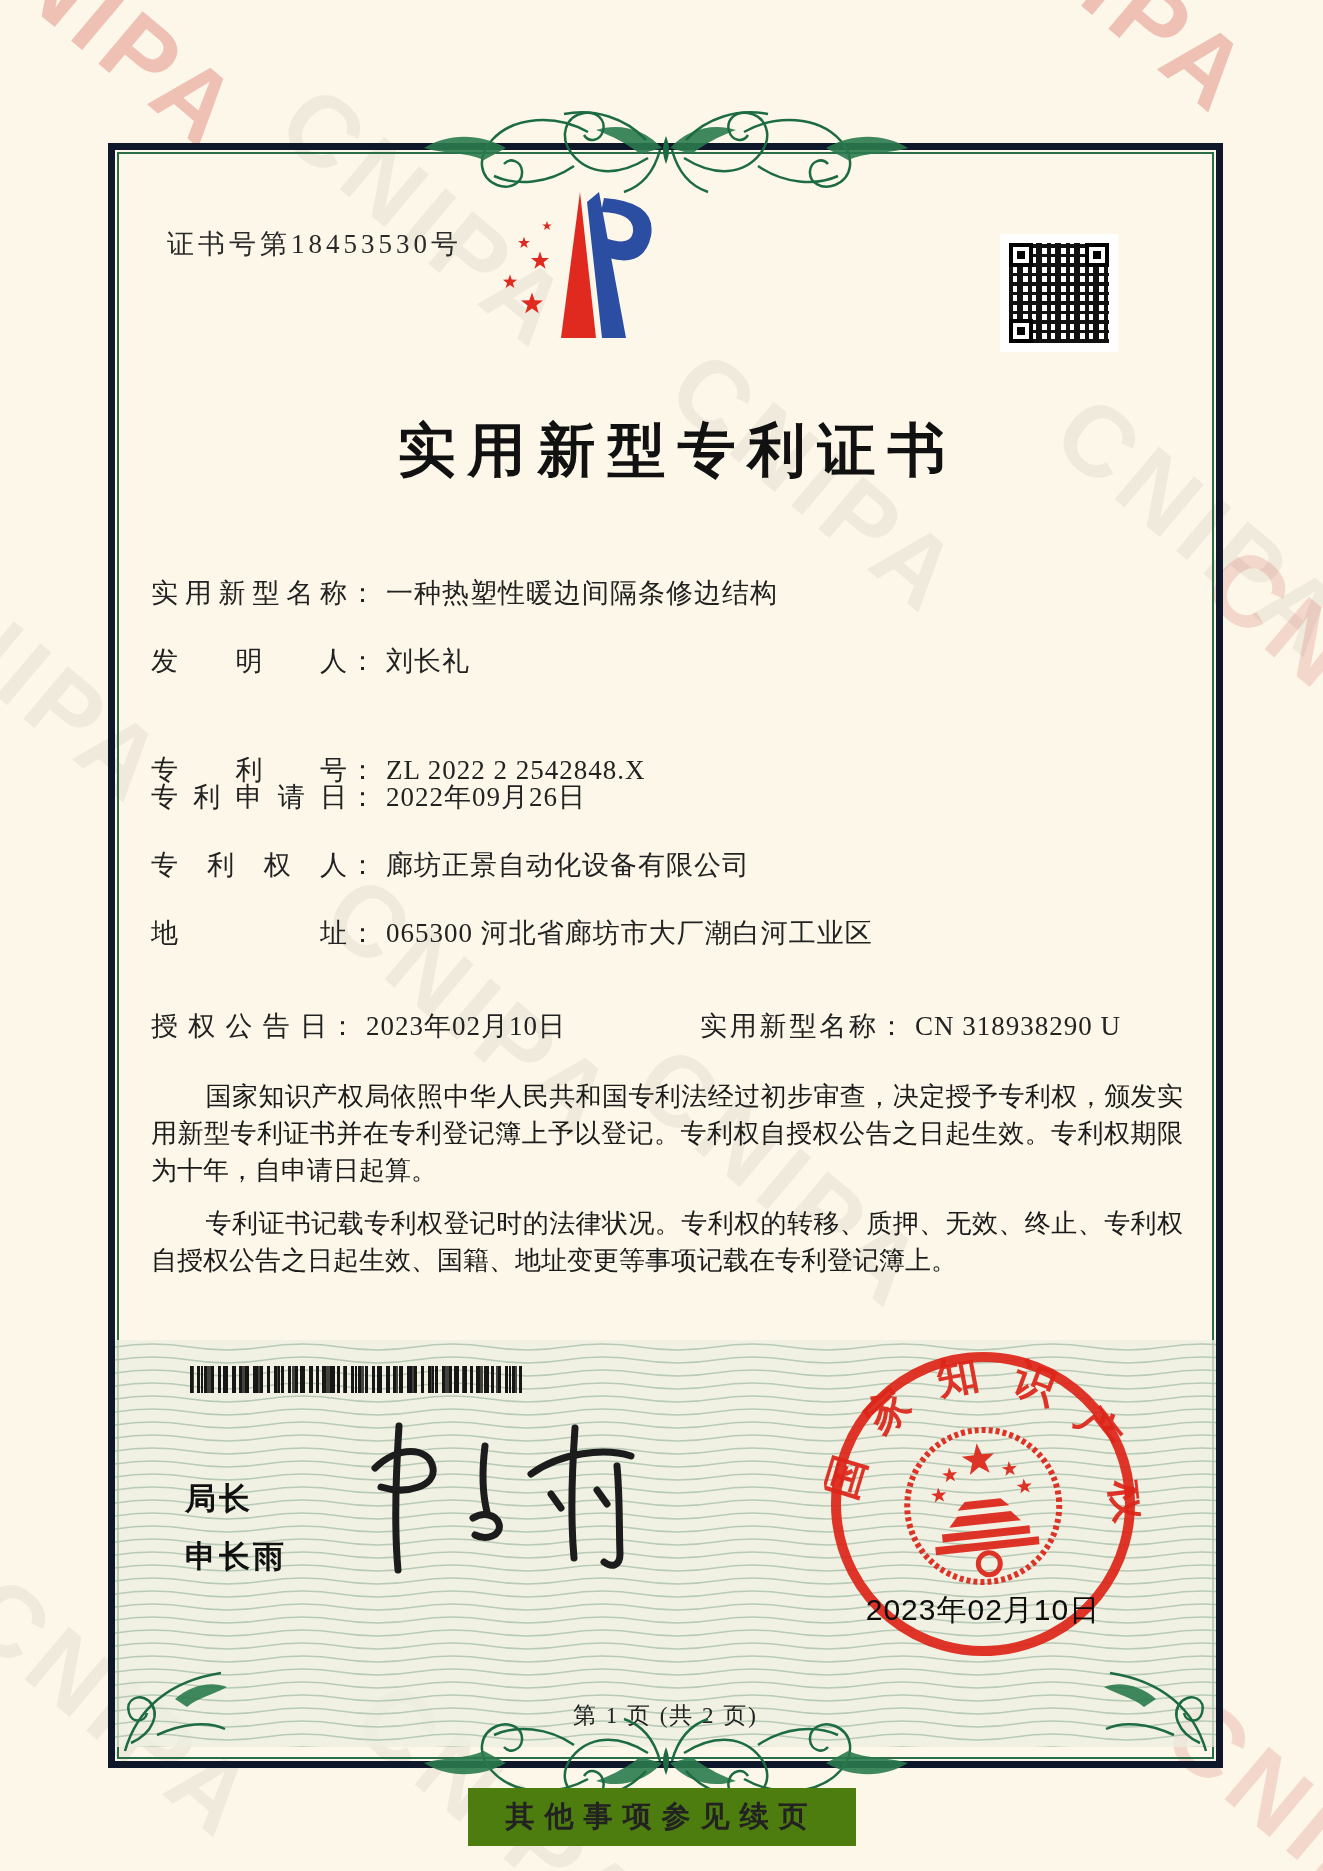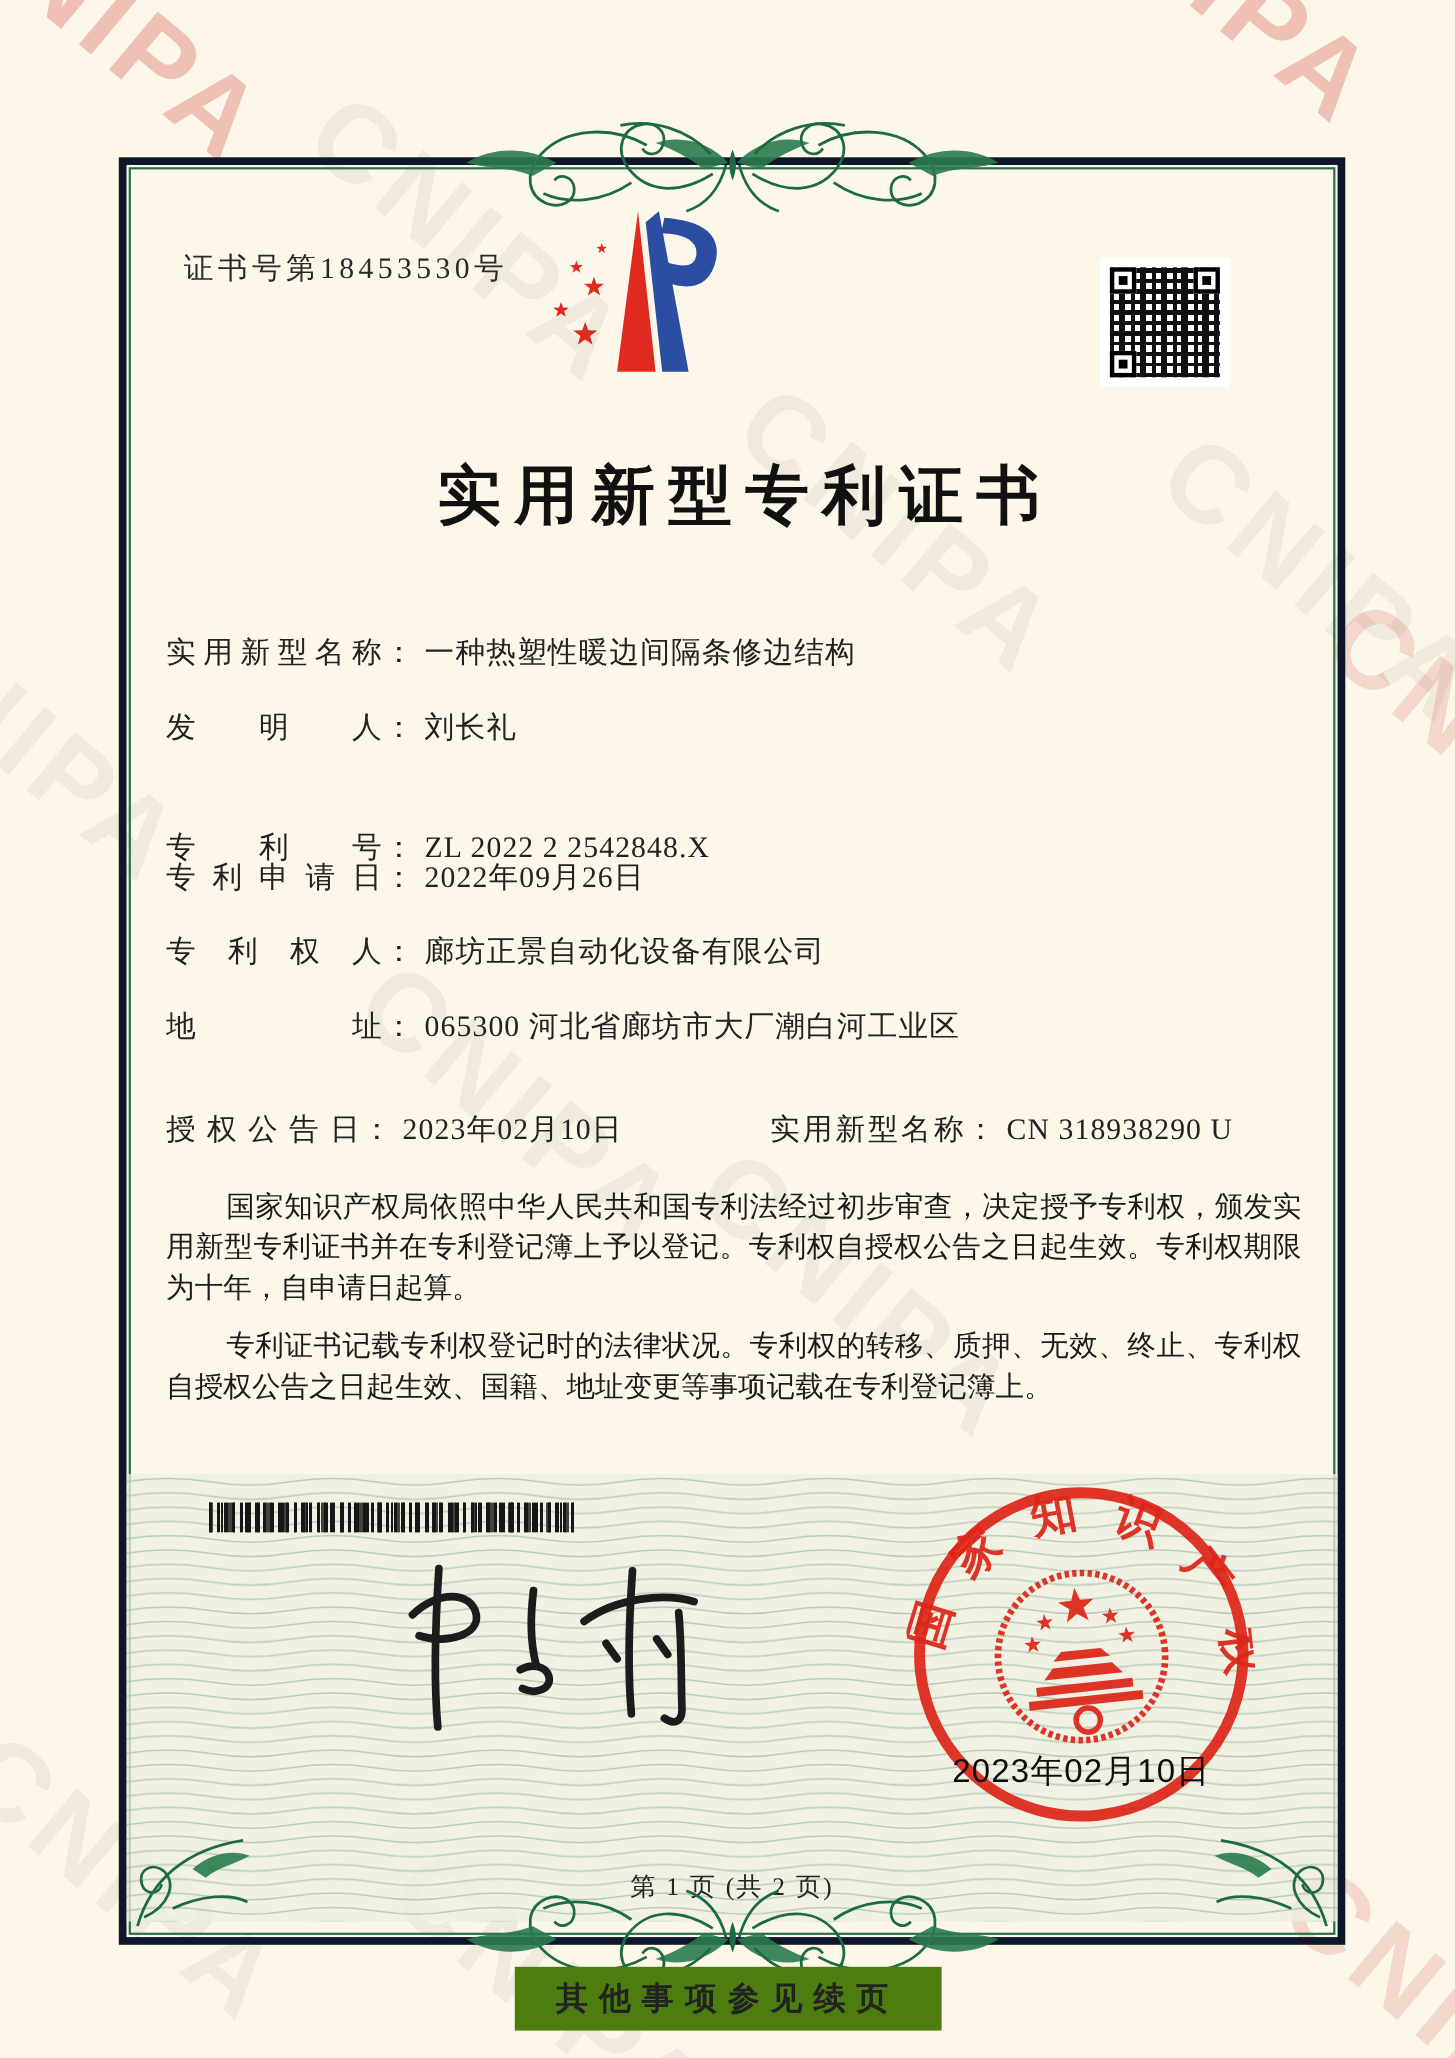--- a/index.html
+++ b/index.html
@@ -279,20 +279,24 @@
     </span>
   </div>
 
   <div class="body-text">
     <p>国家知识产权局依照中华人民共和国专利法经过初步审查，决定授予专利权，颁发实用新型专利证书并在专利登记簿上予以登记。专利权自授权公告之日起生效。专利权期限为十年，自申请日起算。</p>
     <p>专利证书记载专利权登记时的法律状况。专利权的转移、质押、无效、终止、专利权自授权公告之日起生效、国籍、地址变更等事项记载在专利登记簿上。</p>
   </div>
 
   <div class="barcode"></div>
 
+  <div class="signer">
+    <div>局长</div>
+    <div>申长雨</div>
+  </div>
 
   <svg class="signature" width="300" height="175" viewBox="0 0 300 175">
     <g fill="none" stroke="#1c1c1c" stroke-width="7" stroke-linecap="round">
       <path d="M36,14 C33,60 31,115 35,158"></path>
       <path d="M12,56 C34,34 66,34 70,56 C73,74 44,83 18,75"></path>
       <path d="M122,34 C119,58 119,80 124,100"></path>
       <path d="M110,106 C120,100 133,102 136,112 C139,123 124,129 112,123"></path>
       <path d="M168,62 C198,40 242,36 268,44"></path>
       <path d="M212,16 C209,58 207,102 211,146"></path>
       <path d="M254,54 C257,86 256,118 257,142 C257,154 249,156 241,150"></path>

